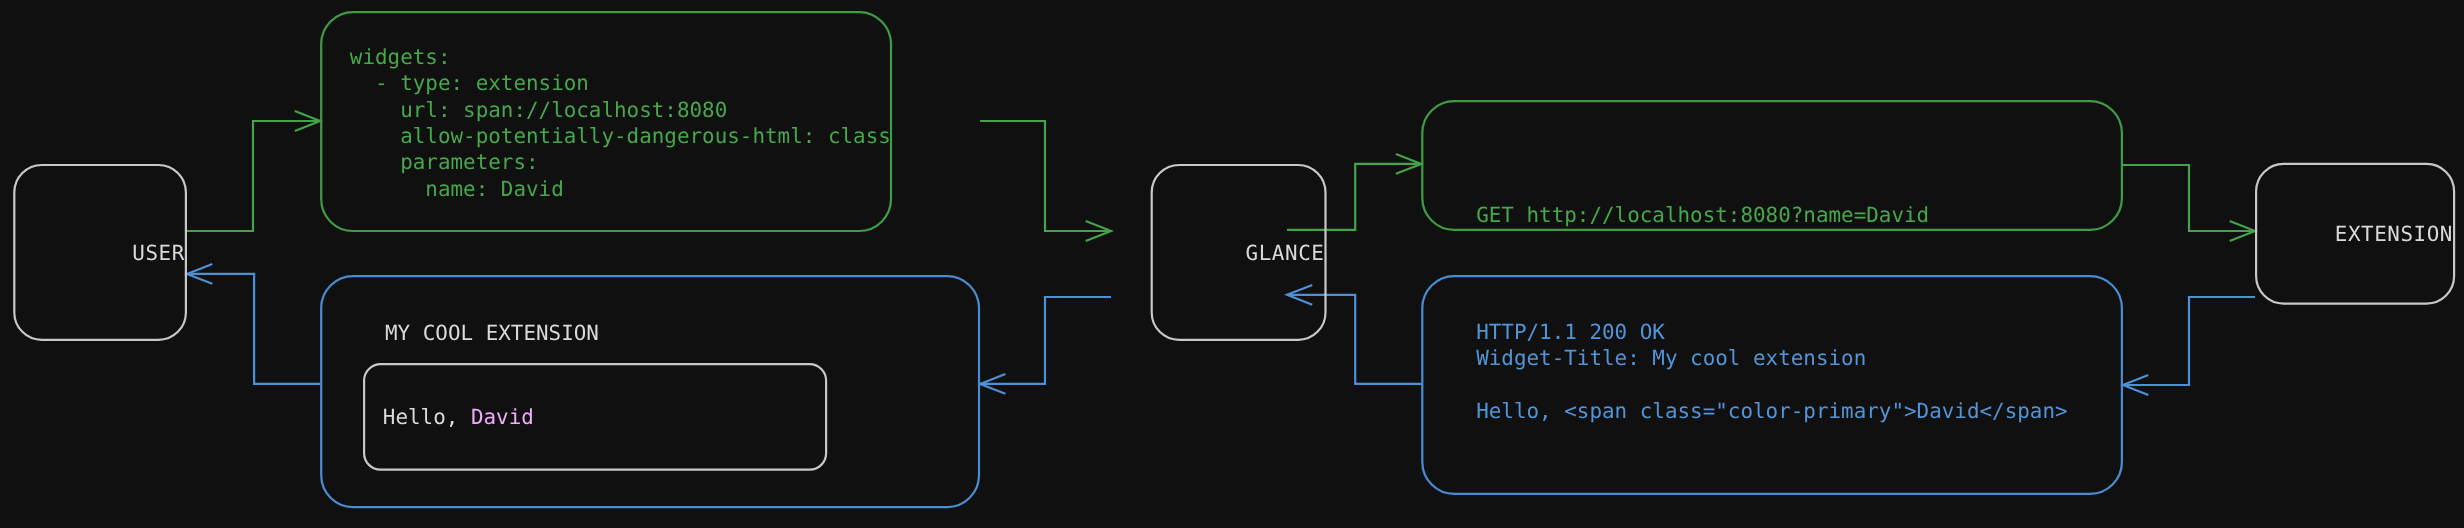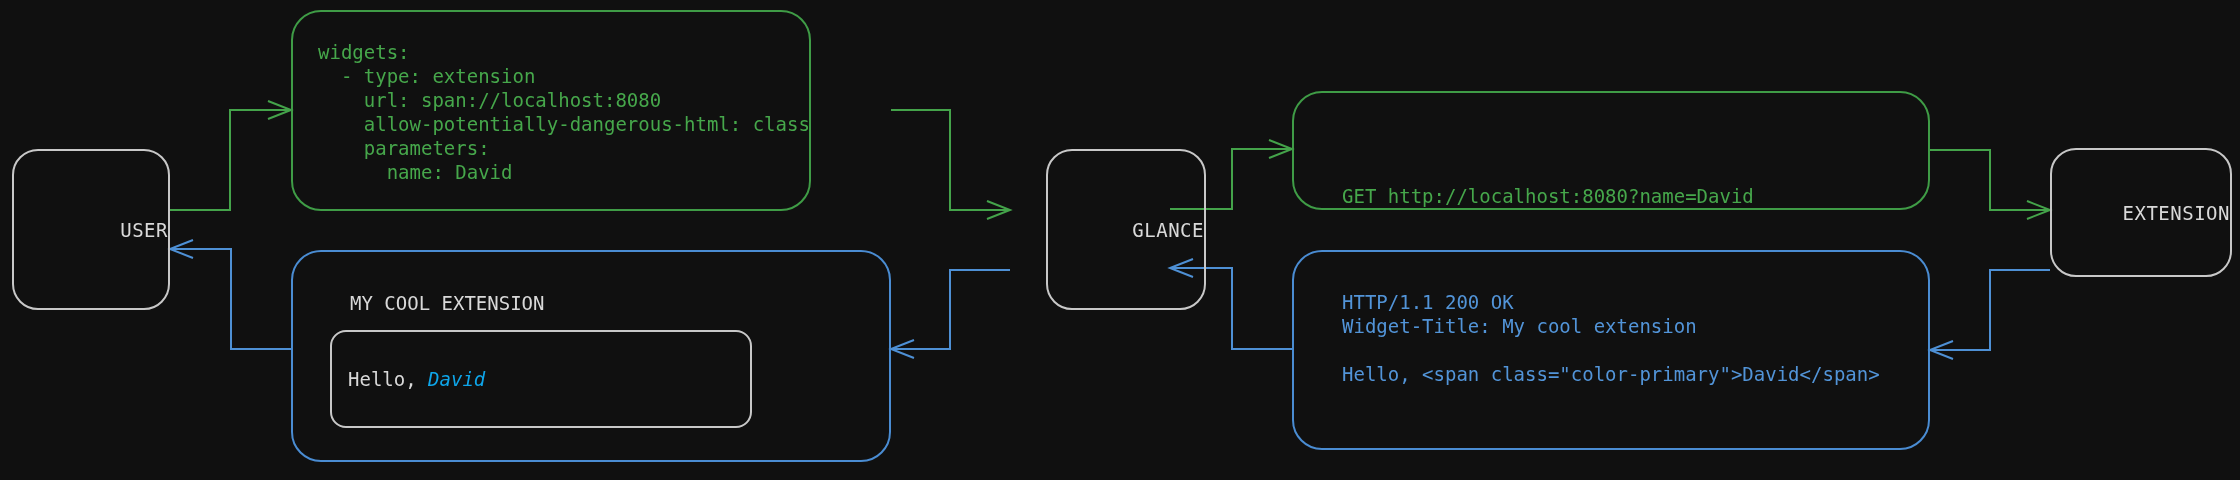--- a/index.html
+++ b/index.html
@@ -89,21 +89,21 @@
     box-sizing: border-box;
     border: 2px solid #c8c8c8;
     border-radius: 16px;
     display: flex;
     align-items: center;
     padding-left: 16px;
     font-size: 19px;
     white-space: pre;
   }
   .widget-inner .prefix { color: #d9d9d9; }
-  .widget-inner .name   { color: #0ea5e9; font-style: italic; }
+  .widget-inner .name   { color: #f0abfc; }
 </style>
 </head>
 <body>
 
 <div class="canvas">
 
   <svg class="wires" width="2240" height="480" viewBox="0 0 2240 480">
 
     <g class="wire green">
       <path d="M170,210 H230 V110 H291"></path>

